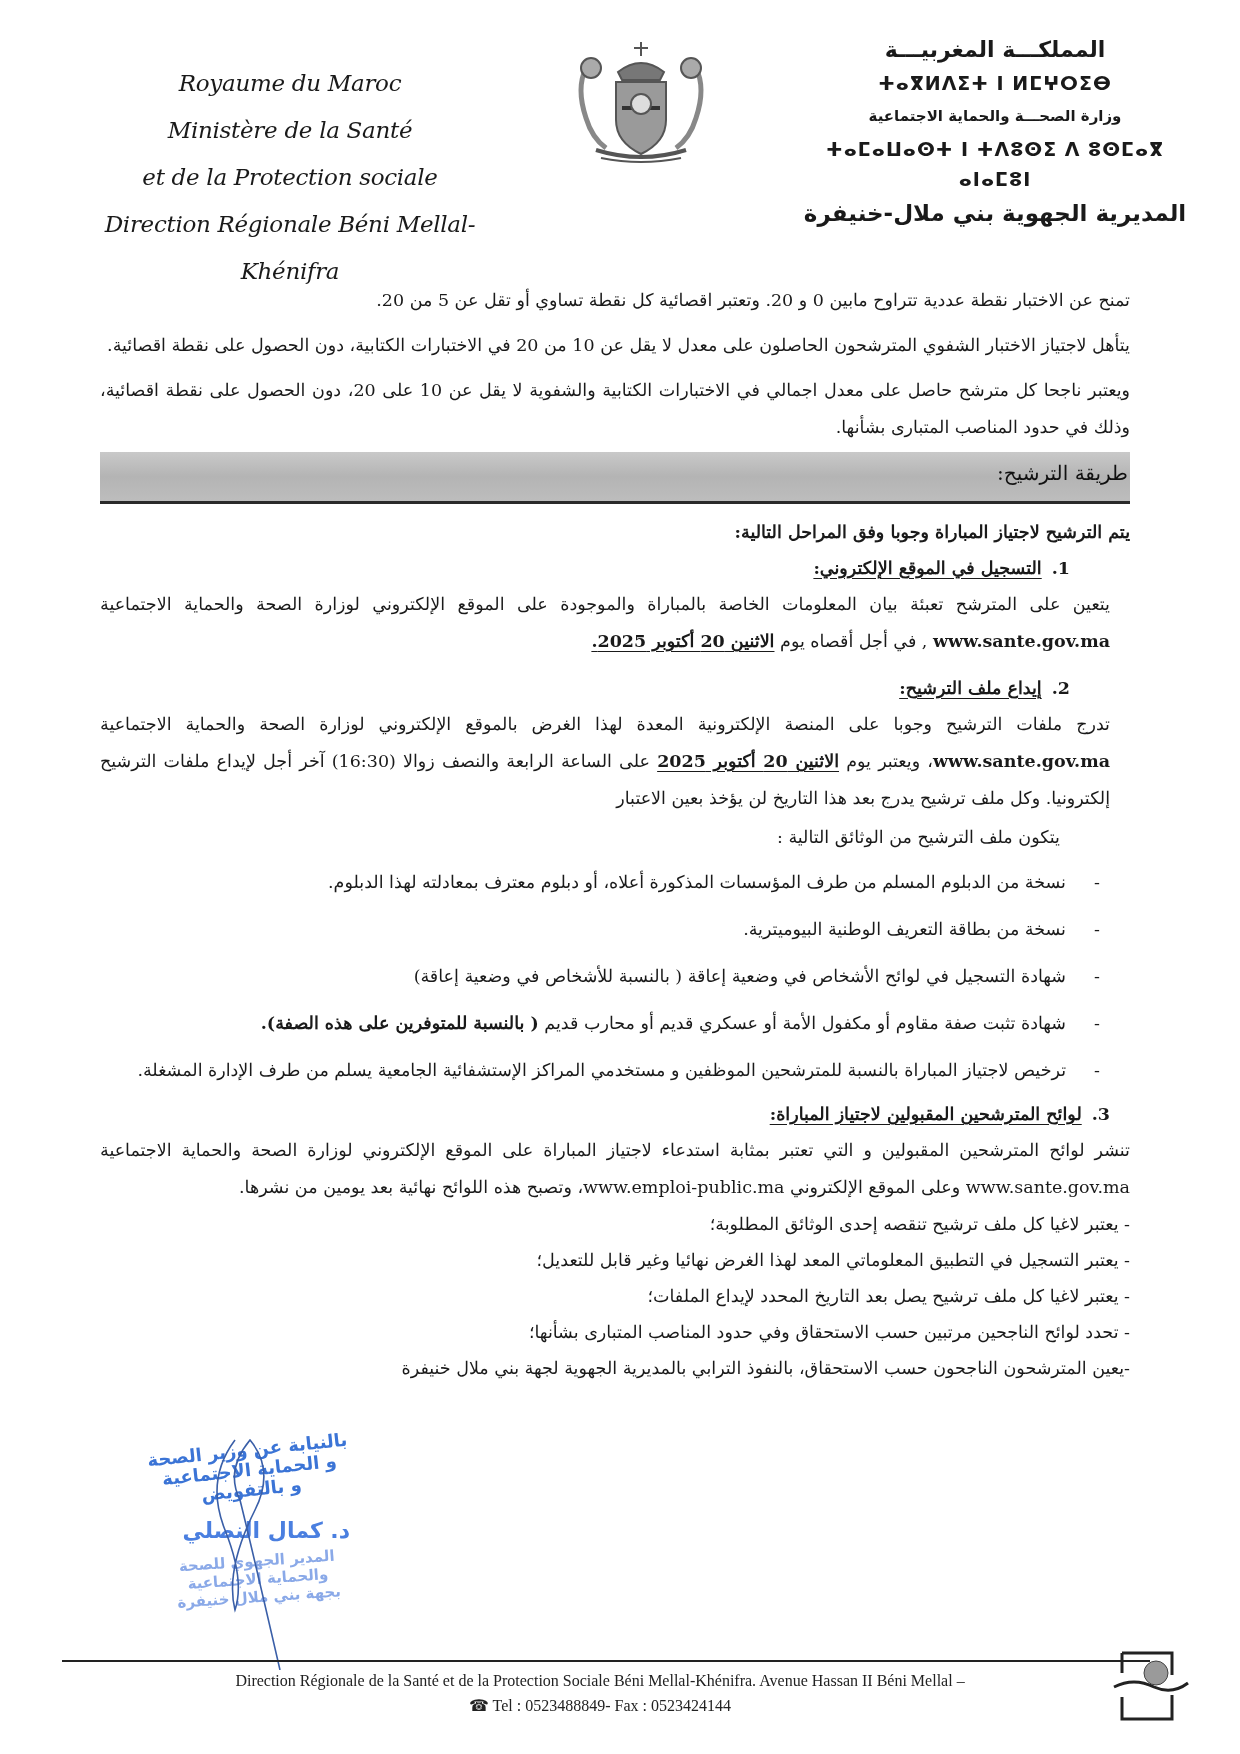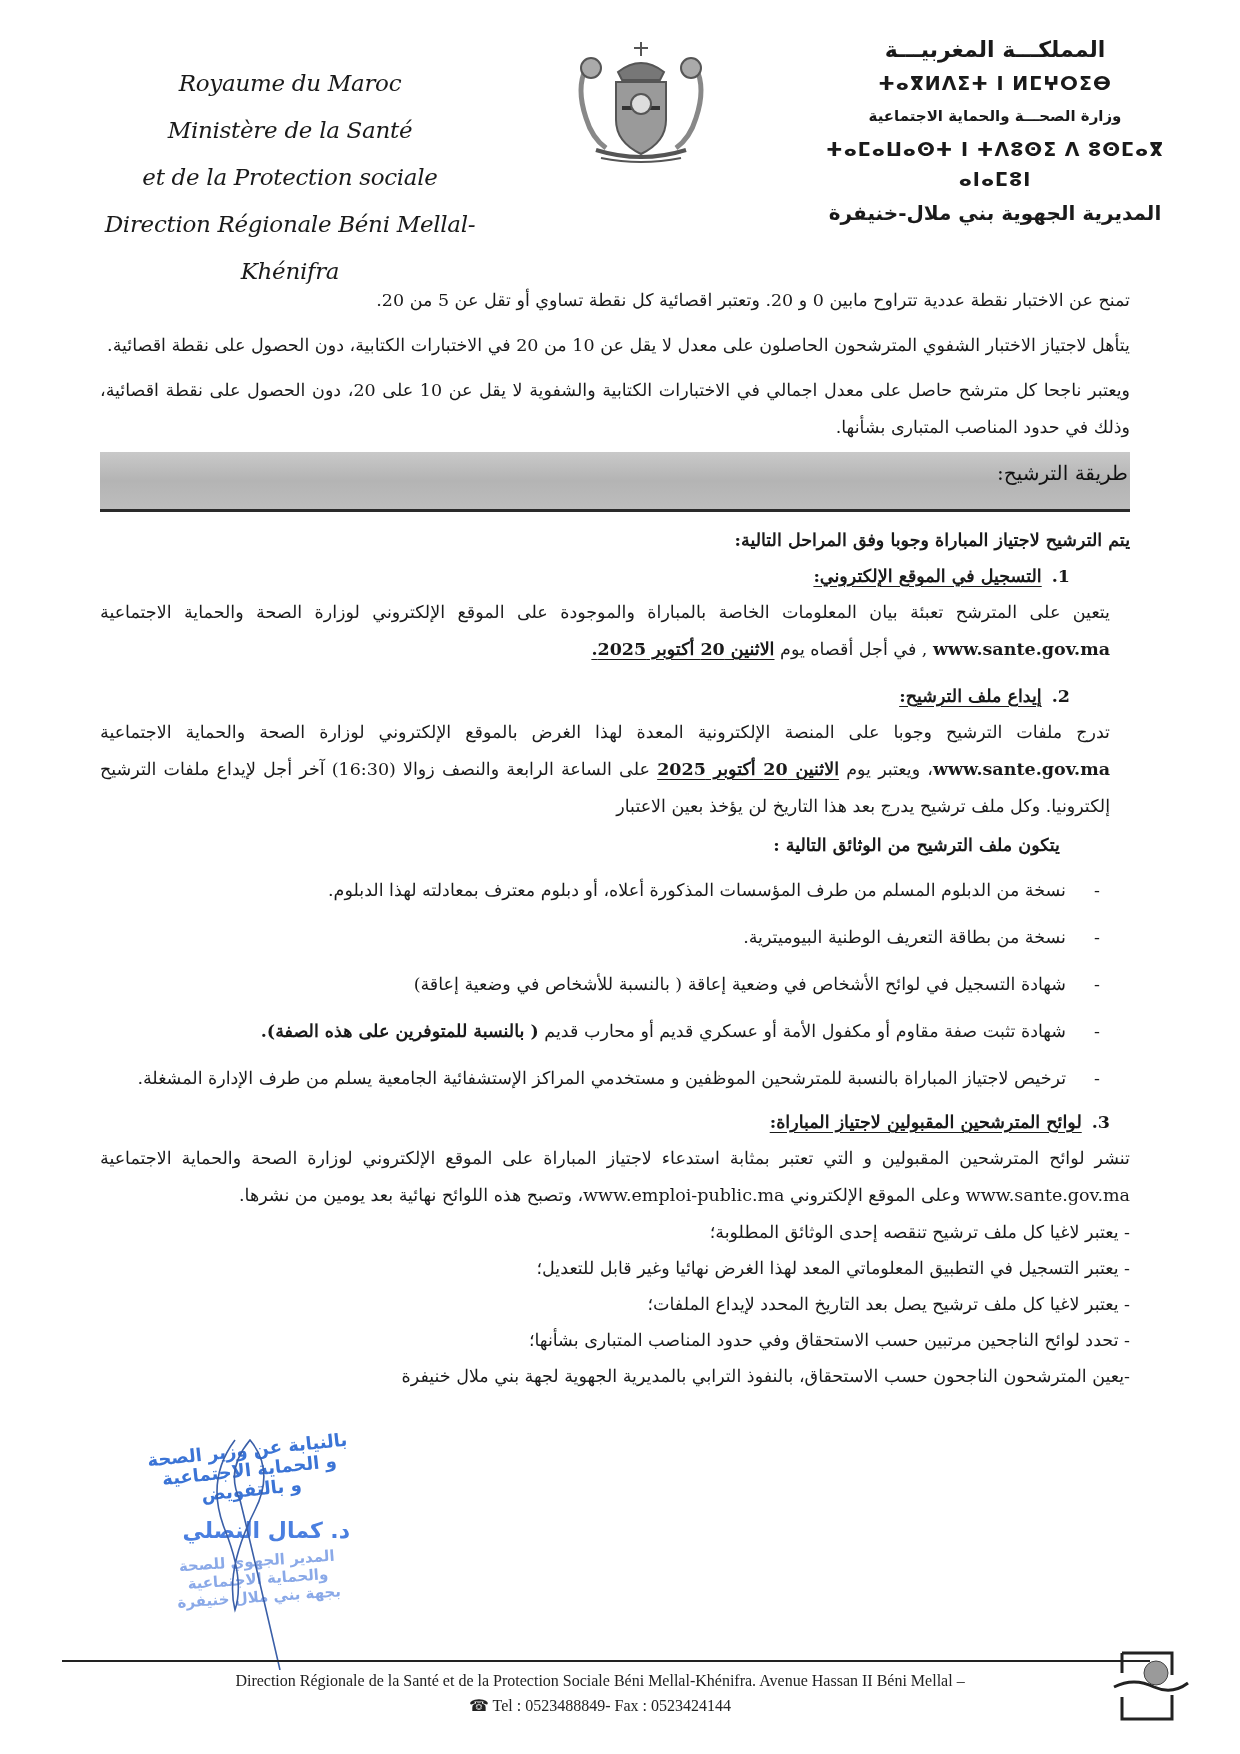--- a/index.html
+++ b/index.html
@@ -14,47 +14,47 @@
     .emblem { position: absolute; left: 566px; top: 38px; width: 150px; height: 140px; }
 
     .header-ar {
       position: absolute; left: 790px; top: 32px; width: 410px;
       text-align: center; direction: rtl; font-family: "DejaVu Sans", sans-serif;
       font-weight: bold; color: #1a1a1a;
     }
     .header-ar .l1 { font-size: 22px; line-height: 36px; }
     .header-ar .tz { font-size: 19px; line-height: 30px; direction: ltr; letter-spacing: 1px; }
     .header-ar .l3 { font-size: 15px; line-height: 36px; }
-    .header-ar .l5 { font-size: 20px; line-height: 38px; }
+    .header-ar .l5 { font-size: 23px; line-height: 38px; }
 
     .content {
       position: absolute; left: 100px; top: 282px; width: 1030px;
       direction: rtl; text-align: justify; font-family: "DejaVu Serif", serif;
       font-size: 17.5px; color: #1a1a1a;
     }
     .para { line-height: 37px; }
     .para + .para { margin-top: 8px; }
 
     .section-bar {
-      height: 60px; margin: 6px 0 10px 0;
+      height: 52px; margin: 6px 0 10px 0;
       background: linear-gradient(180deg, #c9c9c9 0%, #b4b4b4 50%, #bdbdbd 100%);
       border-bottom: 3px solid #2a2a2a; position: relative;
       font-size: 20px; line-height: 42px; padding-right: 2px;
     }
     .section-bar span { color: #111; }
 
     .bold { font-weight: bold; }
     .u { text-decoration: underline; text-underline-offset: 4px; }
     .ltr { direction: ltr; unicode-bidi: embed; }
 
     .step-title { padding-right: 60px; line-height: 36px; font-weight: bold; }
     .step-title .num { margin-left: 10px; }
     .step-body { padding-right: 20px; line-height: 37px; }
 
-    .docs-head { padding-right: 70px; line-height: 36px; font-weight: bold; margin-top: 2px; }
+    .docs-head { padding-right: 70px; line-height: 36px; font-weight: normal; margin-top: 2px; }
     ul.docs { list-style: none; padding-right: 30px; margin-top: 12px; }
     ul.docs li { line-height: 30px; margin-bottom: 17px; position: relative; padding-right: 34px; }
     ul.docs li::before { content: "-"; position: absolute; right: 0; top: 0; }
 
     ul.notes { list-style: none; }
     ul.notes li { line-height: 36px; }
 
     .stamp {
       position: absolute; left: 100px; top: 1420px; width: 270px; height: 240px;
       direction: rtl; text-align: center; font-family: "DejaVu Sans", sans-serif;

